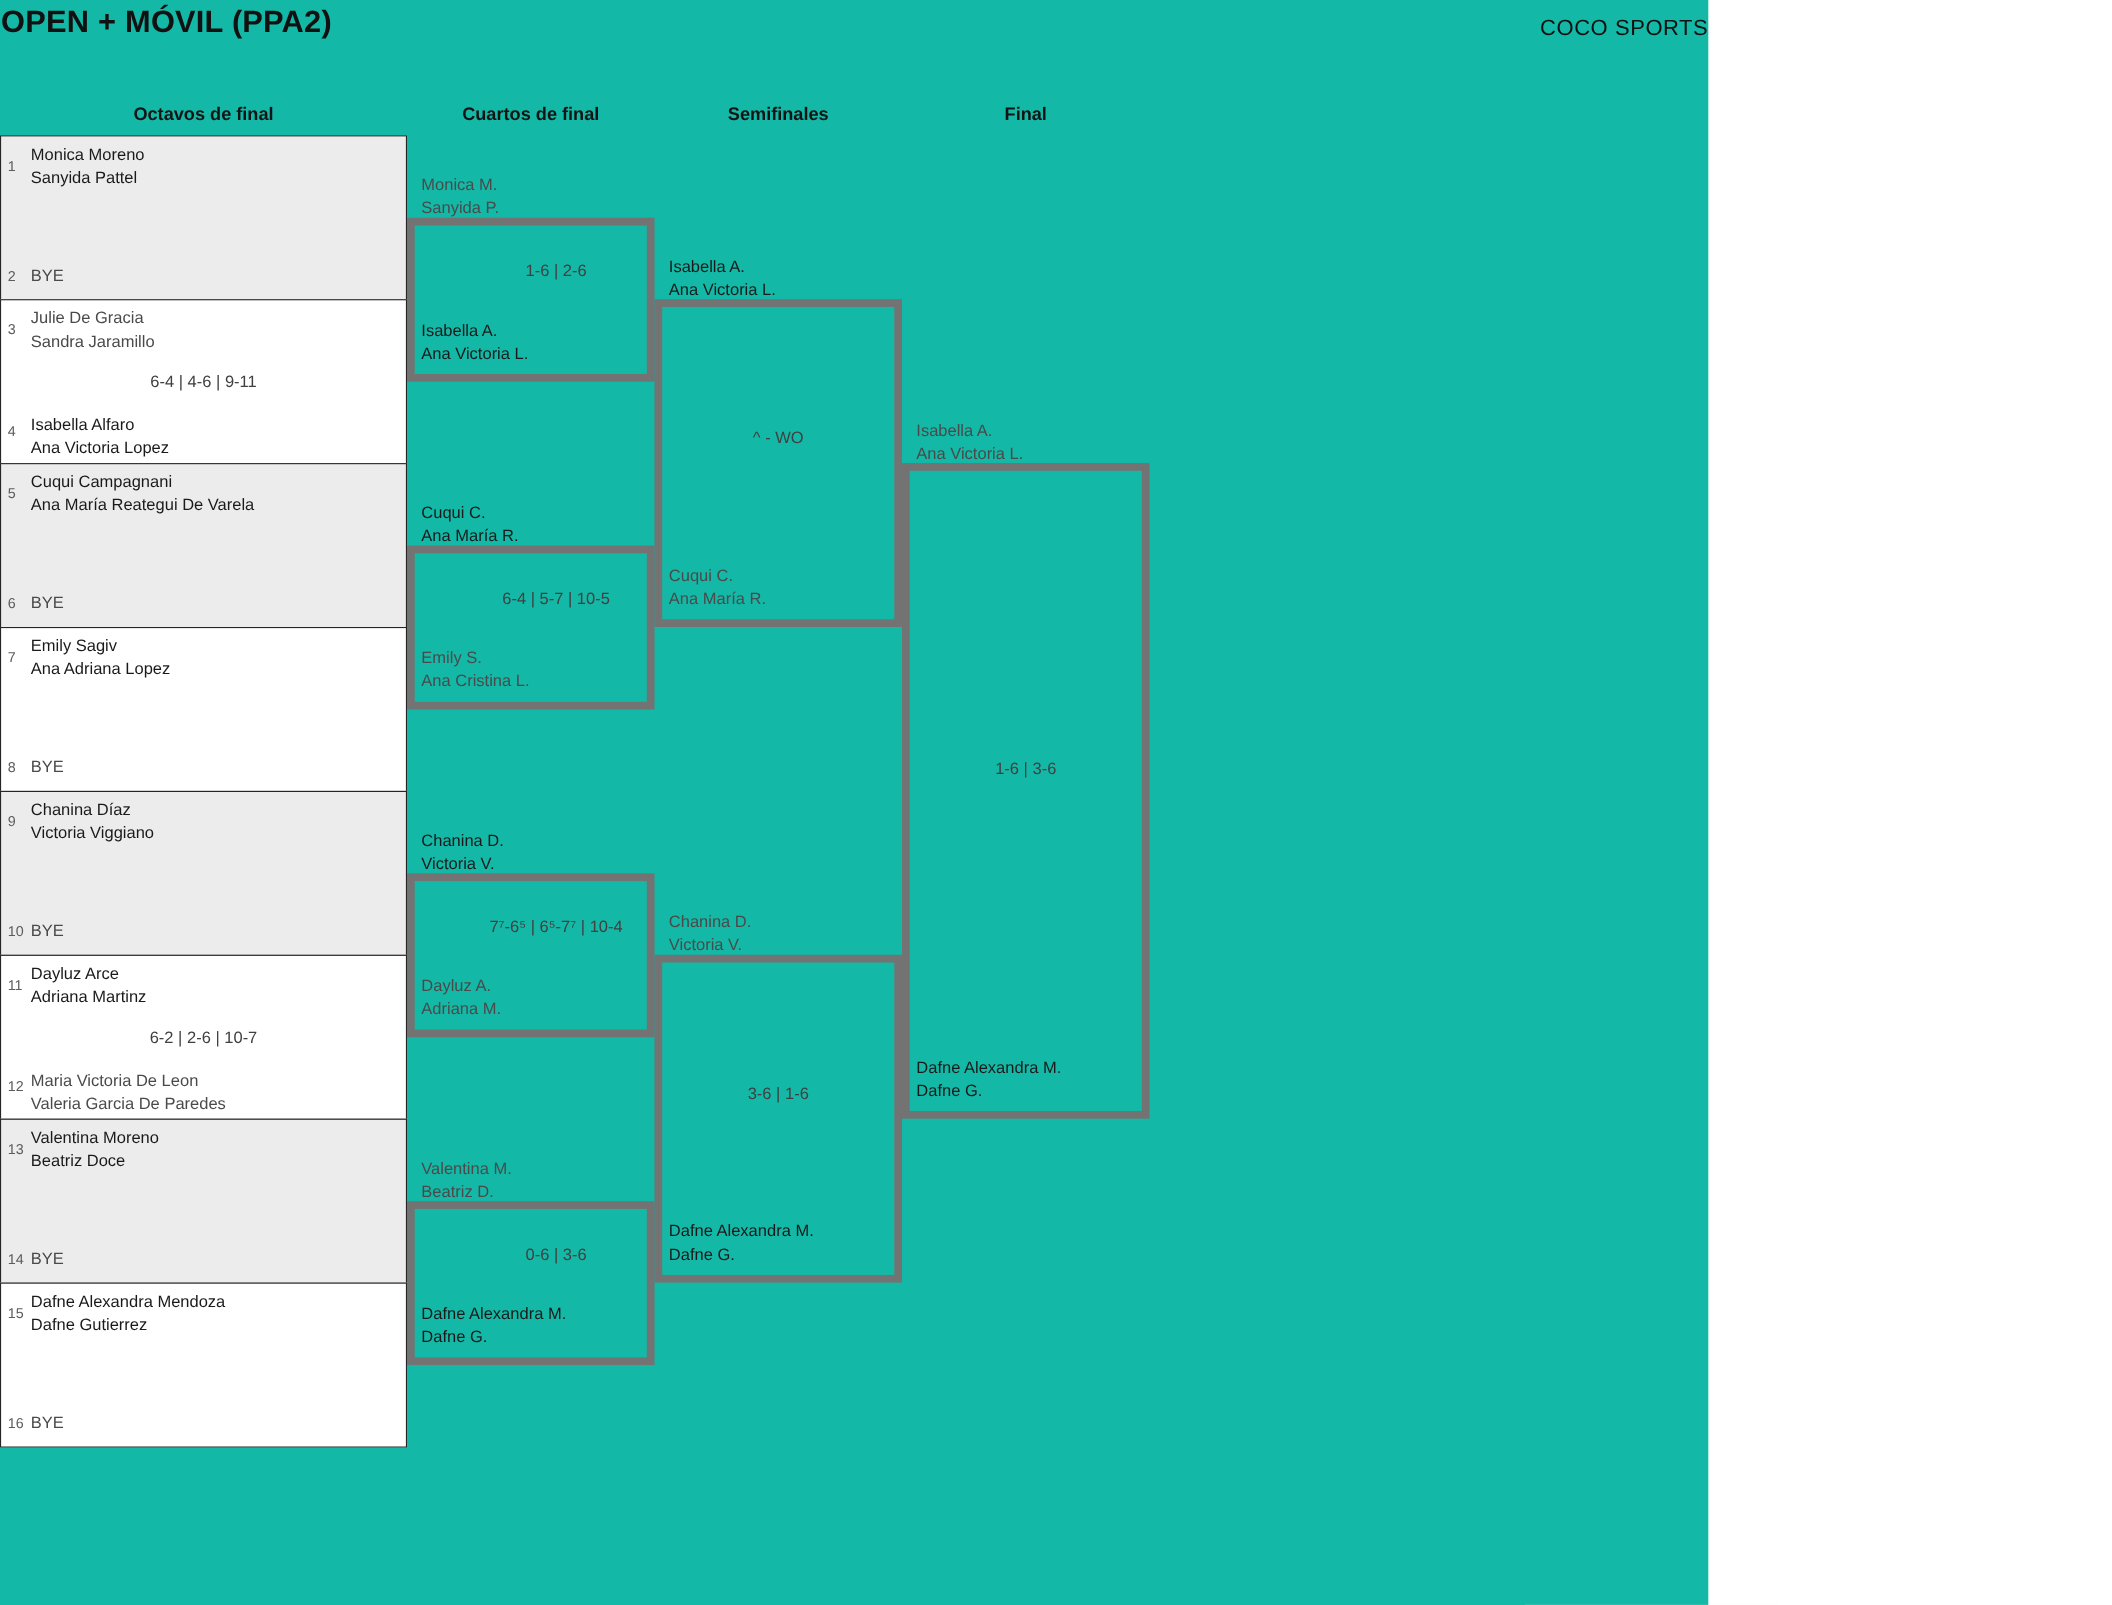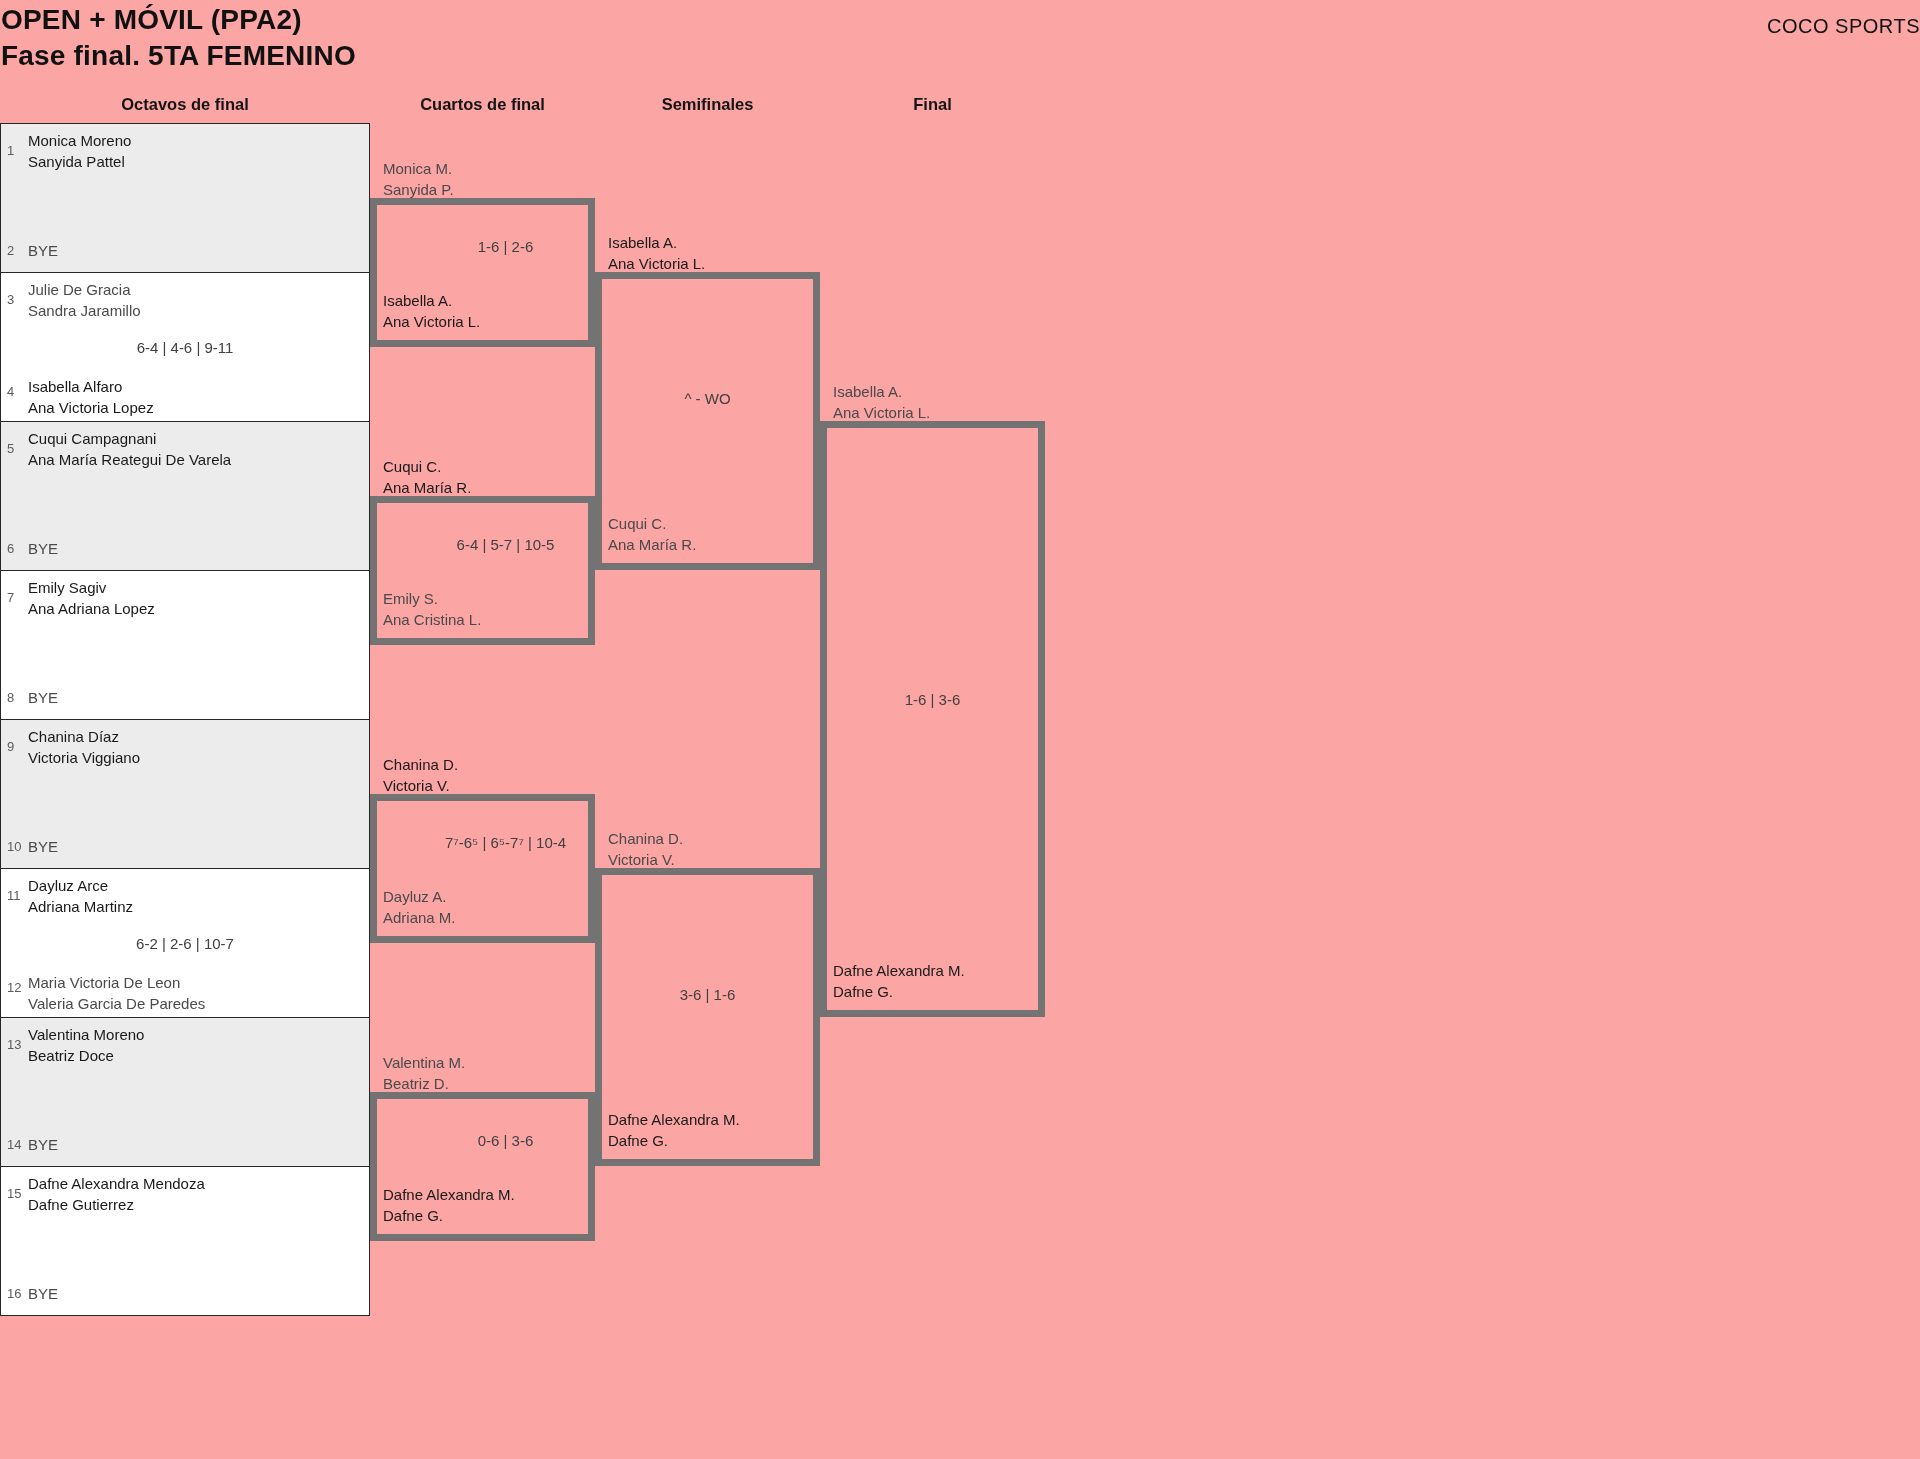--- a/index.html
+++ b/index.html
@@ -1,16 +1,16 @@
 <!DOCTYPE html>
 <html><head>
 <meta charset="utf-8">
 <style>
   html,body{margin:0;padding:0;background:#ffffff;}
-  .page{position:relative;width:1920px;height:1459px;background:#fca5a5;
+  .page{position:relative;width:1553px;height:1459px;background:#14b8a6;
         font-family:"Liberation Sans",sans-serif;color:#1a1a1a;overflow:hidden;}
 
   .title{position:absolute;left:1px;top:2px;font-size:28px;line-height:36px;
          font-weight:700;color:#111;letter-spacing:0.2px;}
   .brand{position:absolute;right:0;top:15px;font-size:20px;font-weight:500;
          color:#111;letter-spacing:0.5px;}
 
   .round-header{position:absolute;top:95px;height:22px;font-size:16.5px;
                 font-weight:600;color:#141414;text-align:center;}
 
@@ -42,21 +42,20 @@
   .sf .mscore{top:109px;}
   .fin .mscore{top:261px;}
 </style>
 </head>
 <body>
 
 <div class="page">
 
   <div class="title">
     <div>OPEN + MÓVIL (PPA2)</div>
-    <div>Fase final. 5TA FEMENINO</div>
   </div>
   <div class="brand">COCO SPORTS</div>
 
   <div class="round-header" style="left:0;width:370px">Octavos de final</div>
   <div class="round-header" style="left:370px;width:225px">Cuartos de final</div>
   <div class="round-header" style="left:595px;width:225px">Semifinales</div>
   <div class="round-header" style="left:820px;width:225px">Final</div>
 
   <div class="obox shaded" style="top:123px">
     <div class="seed" style="top:16px">1</div>

